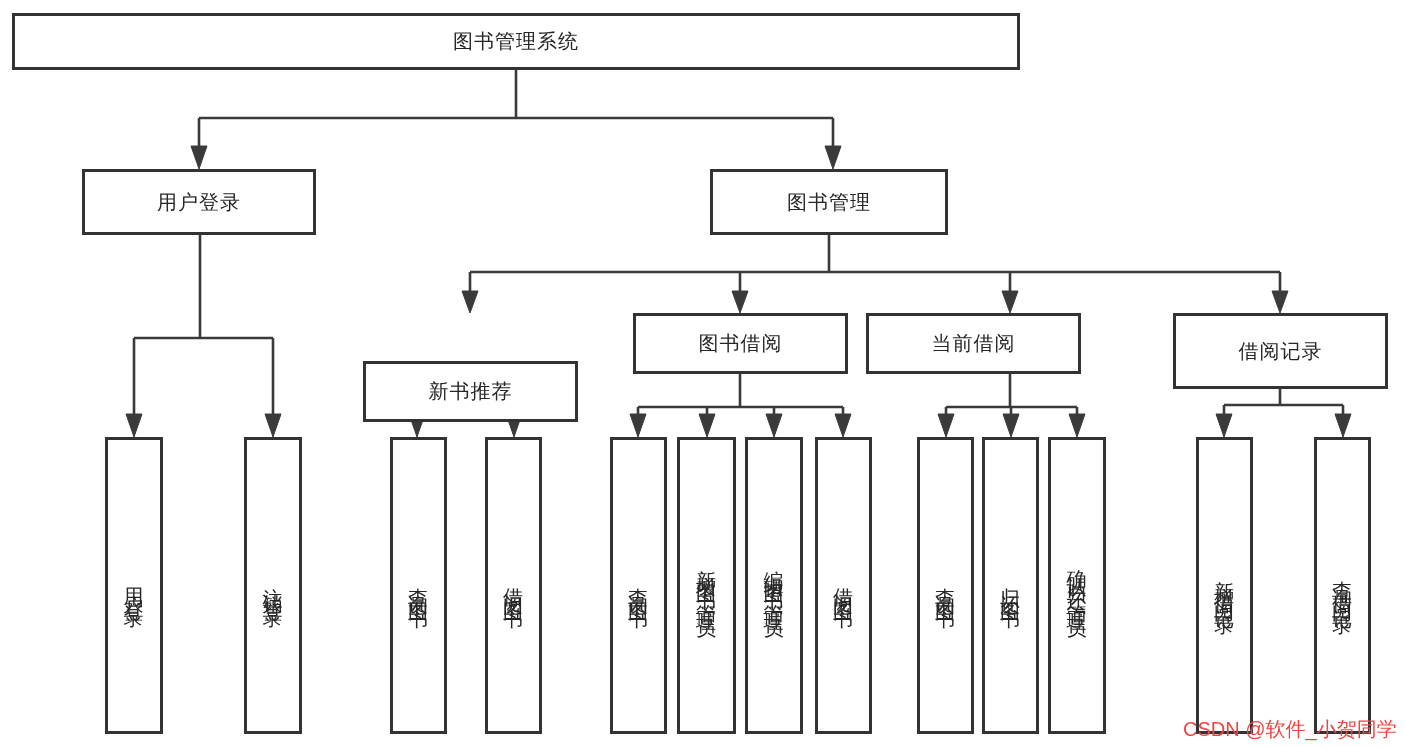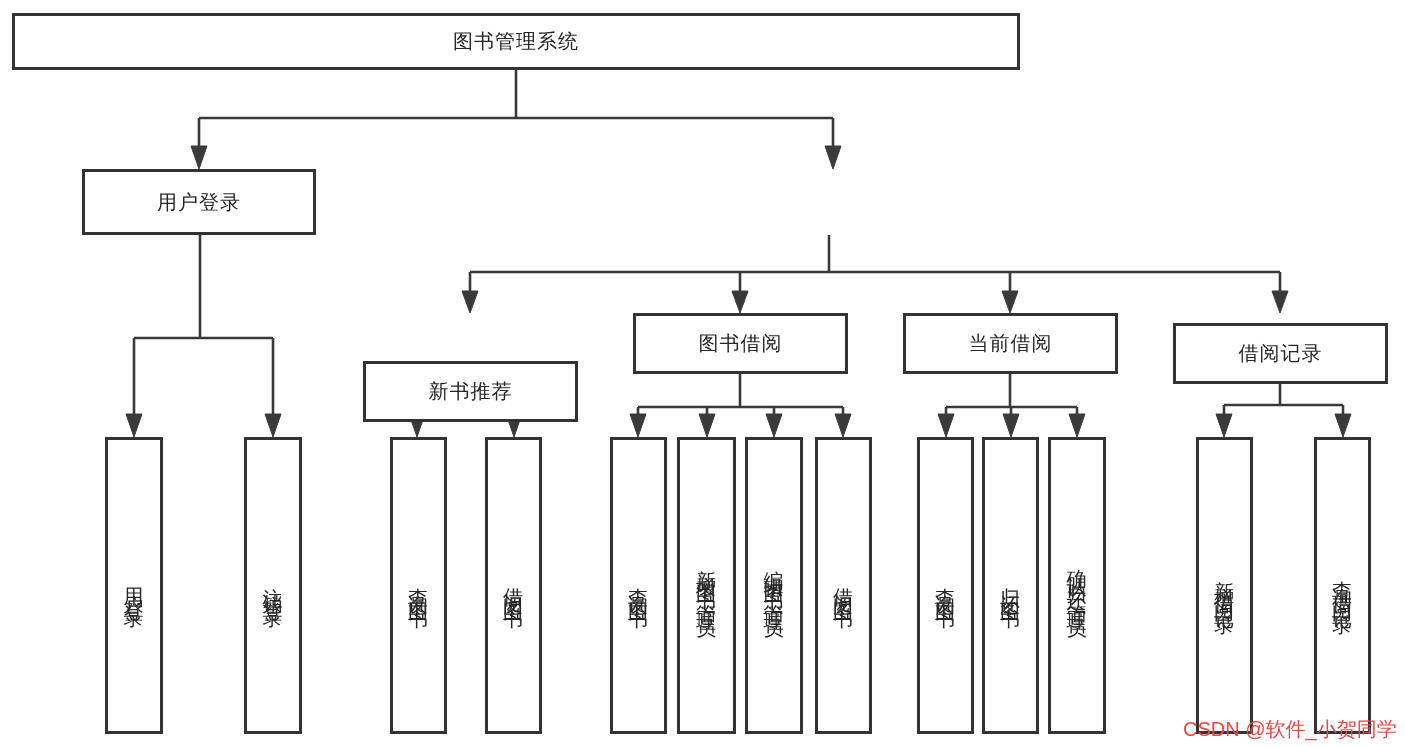--- a/index.html
+++ b/index.html
@@ -107,31 +107,34 @@
     <polygon class="arrow" points="1335,414 1351,414 1343,437"></polygon>
   </svg>
 
   <div class="node hbox" style="left:12px;top:13px;width:1008px;height:57px;">
     <span>图书管理系统</span>
   </div>
 
   <div class="node hbox" style="left:82px;top:169px;width:234px;height:66px;">
     <span>用户登录</span>
   </div>
+  <div class="node hbox" style="left:710px;top:169px;width:238px;height:66px;">
+    <span>图书管理</span>
+  </div>
 
   <div class="node hbox" style="left:363px;top:313px;width:215px;height:61px;margin-top:48px;">
     <span>新书推荐</span>
   </div>
   <div class="node hbox" style="left:633px;top:313px;width:215px;height:61px;">
     <span>图书借阅</span>
   </div>
-  <div class="node hbox" style="left:903px;top:313px;width:215px;height:61px;">
+  <div class="node hbox" style="left:866px;top:313px;width:215px;height:61px;">
     <span>当前借阅</span>
   </div>
-  <div class="node hbox" style="left:1173px;top:323px;width:215px;height:61px;align-items:center;">
+  <div class="node hbox" style="left:1173px;top:313px;width:215px;height:76px;align-items:center;">
     <span>借阅记录</span>
   </div>
 
   <div class="node vbox" style="left:105px;top:437px;width:58px;height:297px;">
     <span>用户登录</span>
   </div>
   <div class="node vbox" style="left:244px;top:437px;width:58px;height:297px;">
     <span>注销登录</span>
   </div>
 

